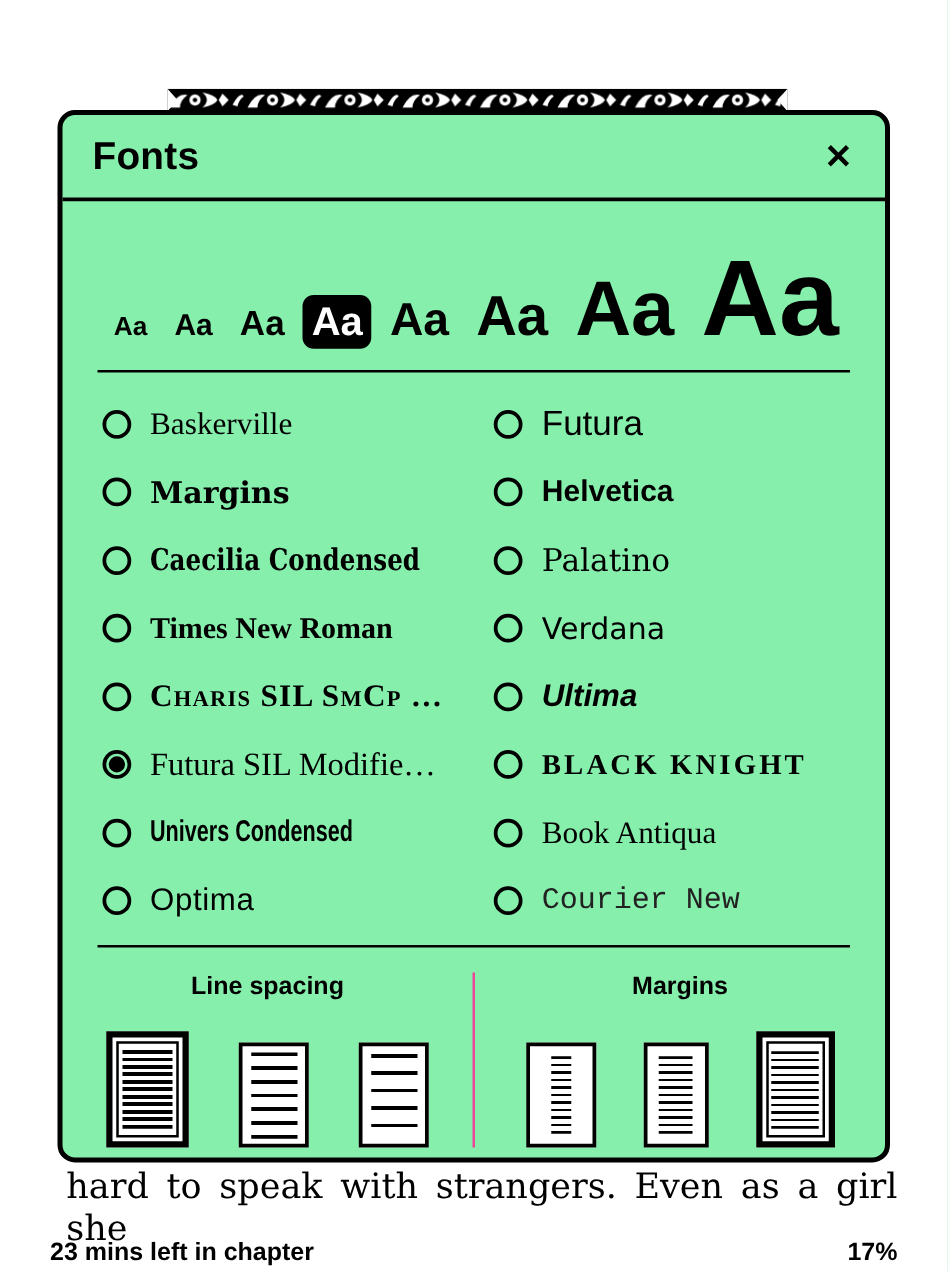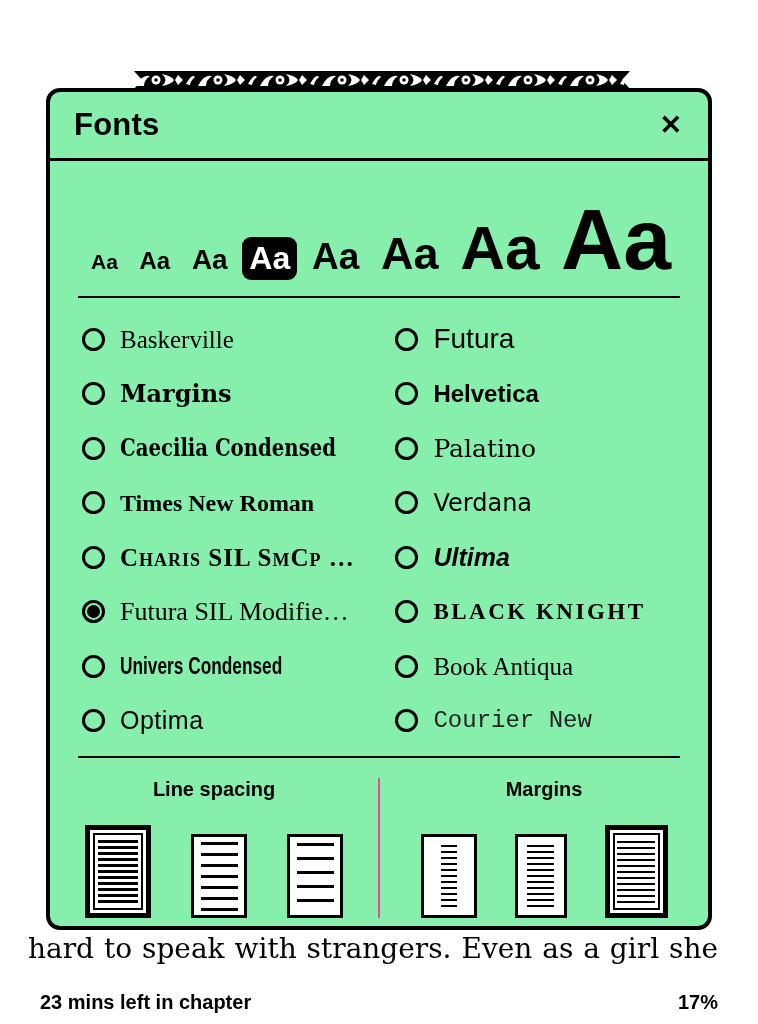--- a/index.html
+++ b/index.html
@@ -68,21 +68,21 @@
   .icon-row.ls { gap: 40px; }
   .icon-row.mg { gap: 38px; }
   .page { border: 3px solid #000; background: #fff; display: flex; align-items: center;
           justify-content: center; cursor: pointer; }
   .pframe { border: 2px solid transparent; width: 100%; height: 100%;
             display: flex; align-items: center; justify-content: center; }
   .page[data-selected="true"] { border-width: 5px; padding: 3px; }
   .page[data-selected="true"] .pframe { border-color: #000; }
 
   
-  .book-line { position: absolute; left: 28px; right: 40px; top: 932px;
+  .book-line { position: absolute; left: 53px; right: 40px; top: 932px;
                font-family: "DejaVu Serif", serif; font-size: 28px; line-height: 1.2;
                text-align: justify; text-align-last: justify; white-space: normal; z-index: 0; }
   .status-bar { position: absolute; left: 40px; right: 40px; top: 991px;
                 display: flex; justify-content: space-between; align-items: baseline;
                 font-size: 20px; font-weight: 700; }
 </style>
 </head>
 <body>
 
 <svg class="ornament" viewBox="0 0 496 18" preserveAspectRatio="none">

